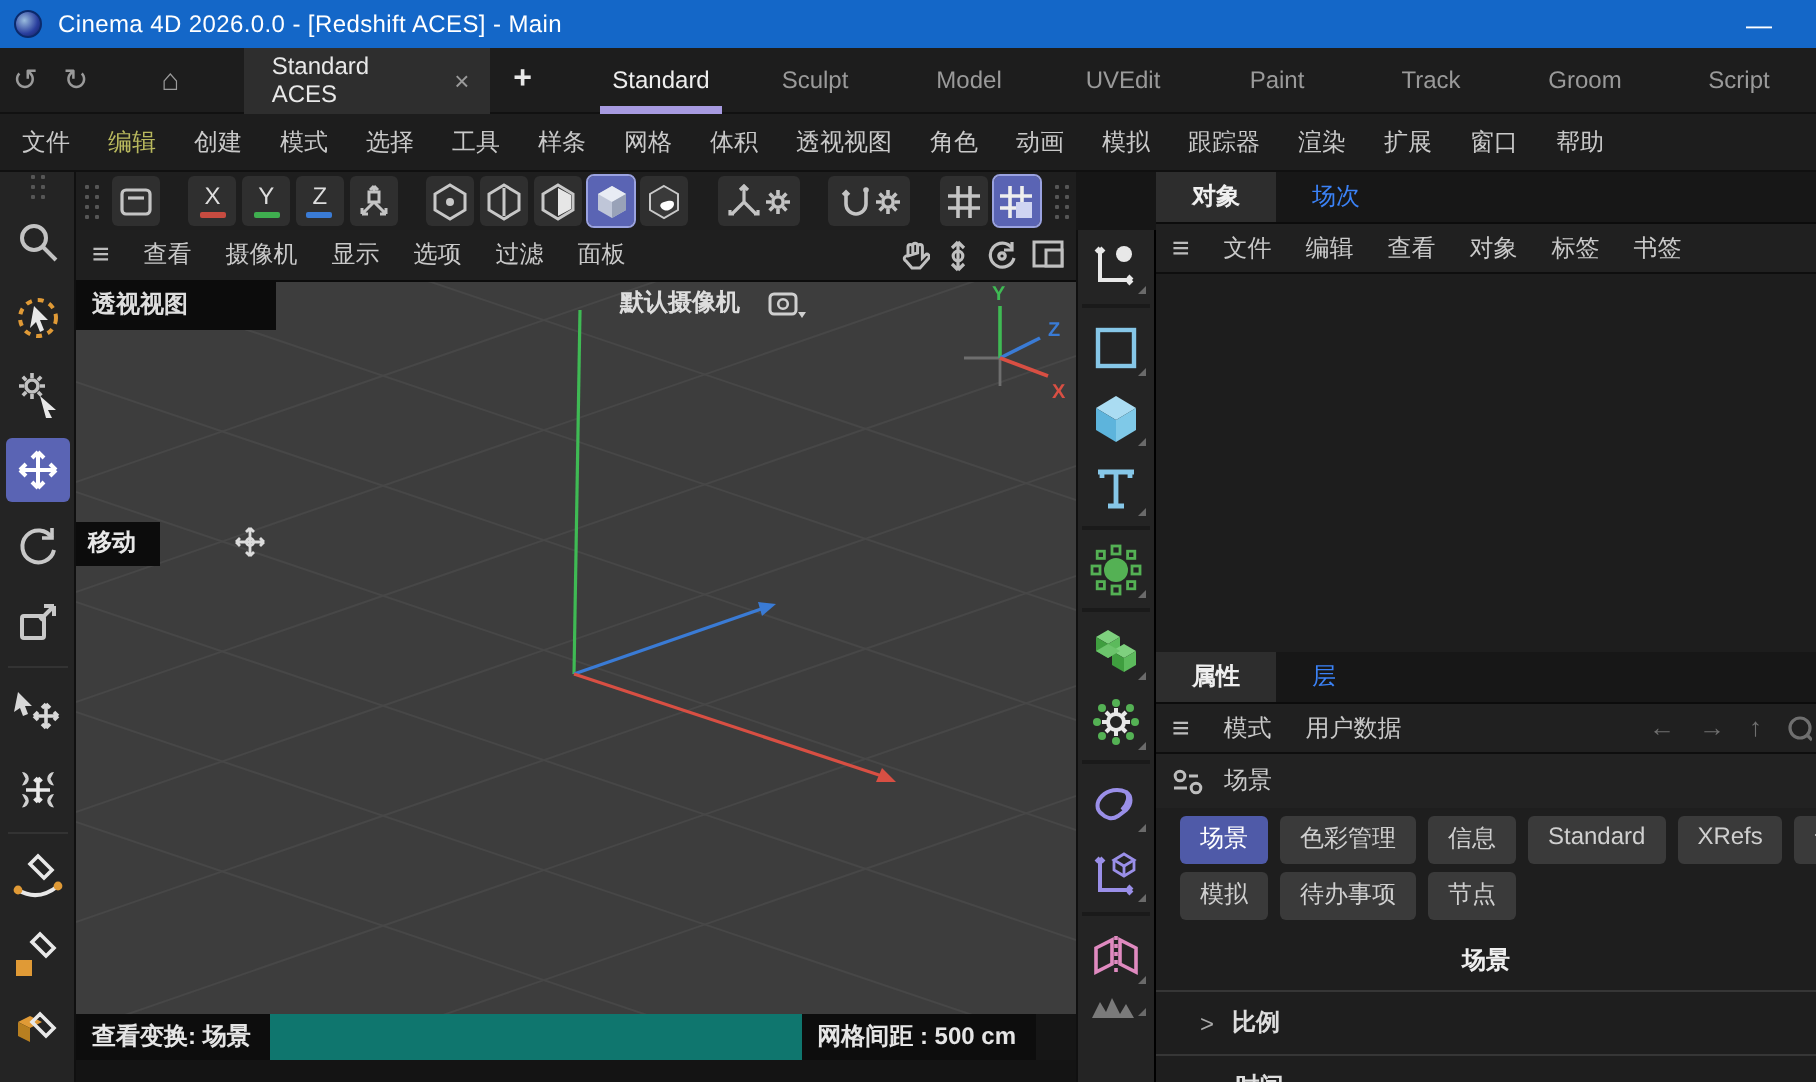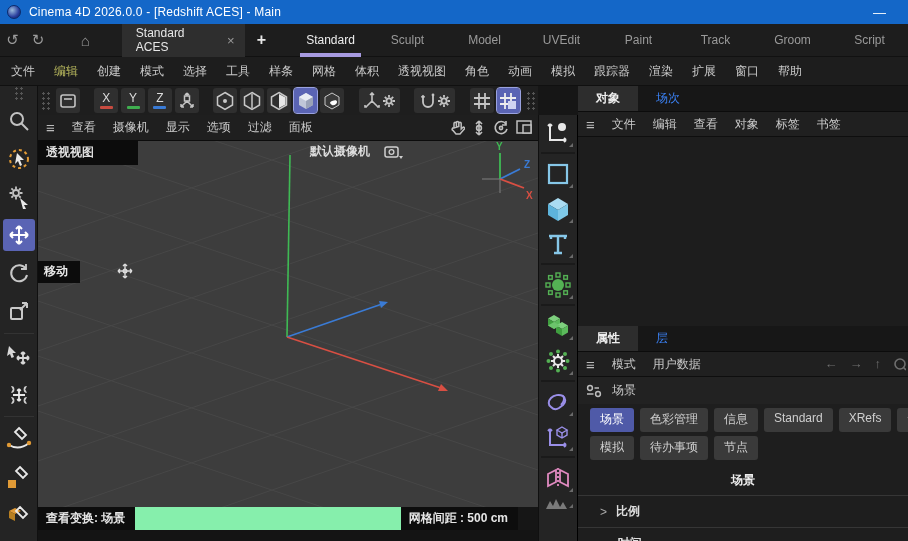--- a/index.html
+++ b/index.html
@@ -50,21 +50,21 @@
 
   
   #vp-menu { left:38px; top:115px; width:500px; height:26px; background:#1f1f1f; display:flex; align-items:center; gap:17px; padding-left:8px; border-bottom:1px solid #0c0c0c; }
   #vp-menu .burger { color:#bbb; font-size:15px; }
   #vp-nav { margin-left:auto; display:flex; gap:7px; padding-right:6px; }
   #canvas { left:38px; top:141px; width:500px; height:366px; background:#3d3d3d; }
   #view-label { left:38px; top:141px; background:#0c0c0c; color:#ddd; font-weight:bold; padding:3px 12px 4px 8px; min-width:100px; }
   #cam-wrap { left:310px; top:143px; display:flex; align-items:center; gap:14px; color:#ddd; font-weight:bold; }
   #tool-hint { left:38px; top:261px; background:#0c0c0c; color:#e8e8e8; font-weight:bold; padding:2px 12px 3px 6px; display:flex; gap:12px; align-items:center;text-align:right; }
   #hint-cursor { left:116px; top:262px; }
-  #vp-status { left:38px; top:507px; width:480px; height:23px; background:#86efac; display:flex; align-items:center; justify-content:space-between; }
+  #vp-status { left:38px; top:507px; width:480px; height:23px; background:#0f766e; display:flex; align-items:center; justify-content:space-between; }
   .stbox { background:#0d0d0d; color:#e5e5e5; font-weight:bold; padding:3px 10px 4px 8px; }
   #vp-under { left:38px; top:530px; width:500px; height:11px; background:#141414; }
 
   
   #midcol { left:538px; top:115px; width:40px; height:426px; background:#242424; border-left:1px solid #101010; border-right:1px solid #000; display:flex; flex-direction:column; align-items:center; }
   .mt { width:34px; height:33px; margin:1px 0; display:flex; align-items:center; justify-content:center; position:relative; }
   .mt::after { content:""; position:absolute; right:2px; bottom:2px; border-left:4px solid transparent; border-bottom:4px solid #6a6a6a; }
   .msep { width:34px; height:2px; background:#1a1a1a; margin:2px 0; }
 
   

